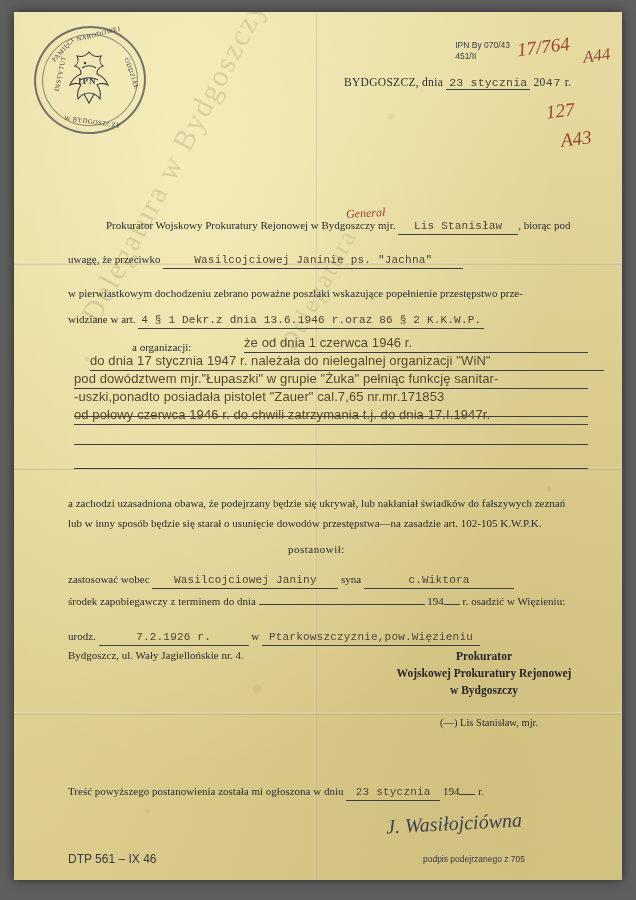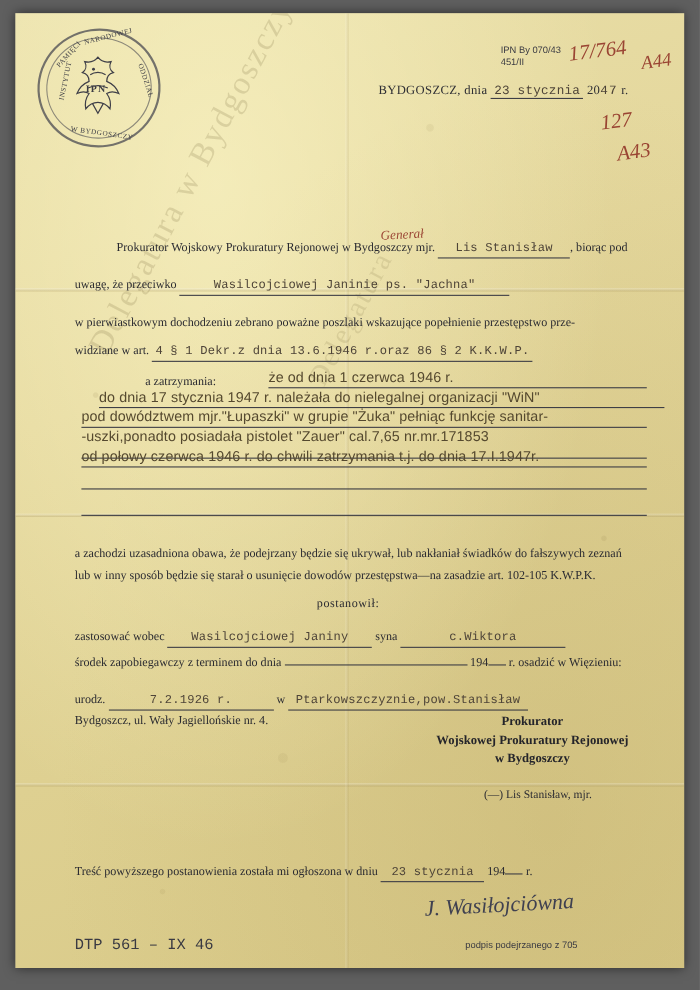--- a/index.html
+++ b/index.html
@@ -173,22 +173,22 @@
     transform: rotate(-3deg);
     opacity:.88;
   }
   #sigcaption {
     position:absolute; left:330px; top:842px; width:260px;
     text-align:center; font-size:8.5px; color:#3a3a42;
     font-family:"Liberation Sans", sans-serif;
   }
   #formcode {
     position:absolute; left:54px; top:840px;
-    font-size:14px; color:#3a3a42;
-    font-family:Liberation Mono, monospace;
+    font-size:12px; color:#3a3a42;
+    font-family:Liberation Sans, sans-serif;
   }
   
   #watermark {
     position:absolute; left:60px; top:300px;
     font-size:30px; letter-spacing:2px;
     color:rgba(120,105,60,0.20);
     font-family:"Liberation Serif", serif;
     transform: rotate(-62deg);
     transform-origin: left top;
     white-space:nowrap;
@@ -277,21 +277,21 @@
           <span class="tl typed" style="min-width:300px;">Wasilcojciowej Janinie ps. "Jachna"</span>
         </div>
 
         <div class="row printed" style="top:274px;">w pierwiastkowym dochodzeniu zebrano poważne poszlaki wskazujące popełnienie przestępstwo prze-</div>
 
         <div class="row printed" style="top:300px;">
           <span>widziane w art.</span>
           <span class="tl typed" style="min-width:330px;">4 § 1 Dekr.z dnia 13.6.1946 r.oraz 86 § 2 K.K.W.P.</span>
         </div>
 
-        <div class="row printed" style="top:328px; left:64px;">a zatrzymania:</div>
+        <div class="row printed" style="top:328px; left:64px;">a organizacji:</div>
 
         <div class="tyrow ul" style="top:323px; left:176px; width:344px; padding-bottom:2px;">że od dnia 1 czerwca 1946 r.</div>
         <div class="tyrow ul" style="top:341px; left:22px; width:514px; padding-bottom:2px;">do dnia 17 stycznia 1947 r. należała do nielegalnej organizacji "WiN"</div>
         <div class="tyrow ul" style="top:359px; left:6px; width:514px; padding-bottom:2px;">pod dowództwem mjr."Łupaszki" w grupie "Żuka" pełniąc funkcję sanitar-</div>
         <div class="tyrow ul" style="top:377px; left:6px; width:514px; padding-bottom:12px;">-uszki,ponadto posiadała pistolet "Zauer" cal.7,65 nr.mr.171853</div>
         <div class="tyrow ul" style="top:395px; left:6px; width:514px; padding-bottom:2px;">od połowy czerwca 1946 r. do chwili zatrzymania t.j. do dnia 17.I.1947r.</div>
 
         <div class="ruled" style="top:432px; left:6px; width:514px;"></div>
         <div class="ruled" style="top:456px; left:6px; width:514px;"></div>
 
@@ -304,21 +304,21 @@
           <span>zastosować wobec</span>
           <span class="tl typed" style="min-width:186px;">Wasilcojciowej Janiny</span>
           <span>syna</span>
           <span class="tl typed" style="min-width:150px;">c.Wiktora</span>
         </div>
 
         <div class="row printed" style="top:586px;">
           <span>urodz.</span>
           <span class="tl typed" style="min-width:150px;margin-top:32px;">7.2.1926 r.</span>
           <span>w</span>
-          <span class="tl typed" style="min-width:218px;">Ptarkowszczyznie,pow.Stanisław</span>
+          <span class="tl typed" style="min-width:218px;">Ptarkowszczyznie,pow.Więzieniu</span>
         </div>
 
         <div class="row printed" style="top:582px;">
           <span>środek zapobiegawczy z terminem do dnia</span>
           <span class="blankline" style="width:166px; height:11px;"></span>
           <span>194</span><span class="blankline" style="width:16px; height:11px;"></span>
           <span>r. osadzić w Więzieniu:</span>
         </div>
 
         <div class="row printed" style="top:636px;">Bydgoszcz, ul. Wały Jagiellońskie nr. 4.</div>

